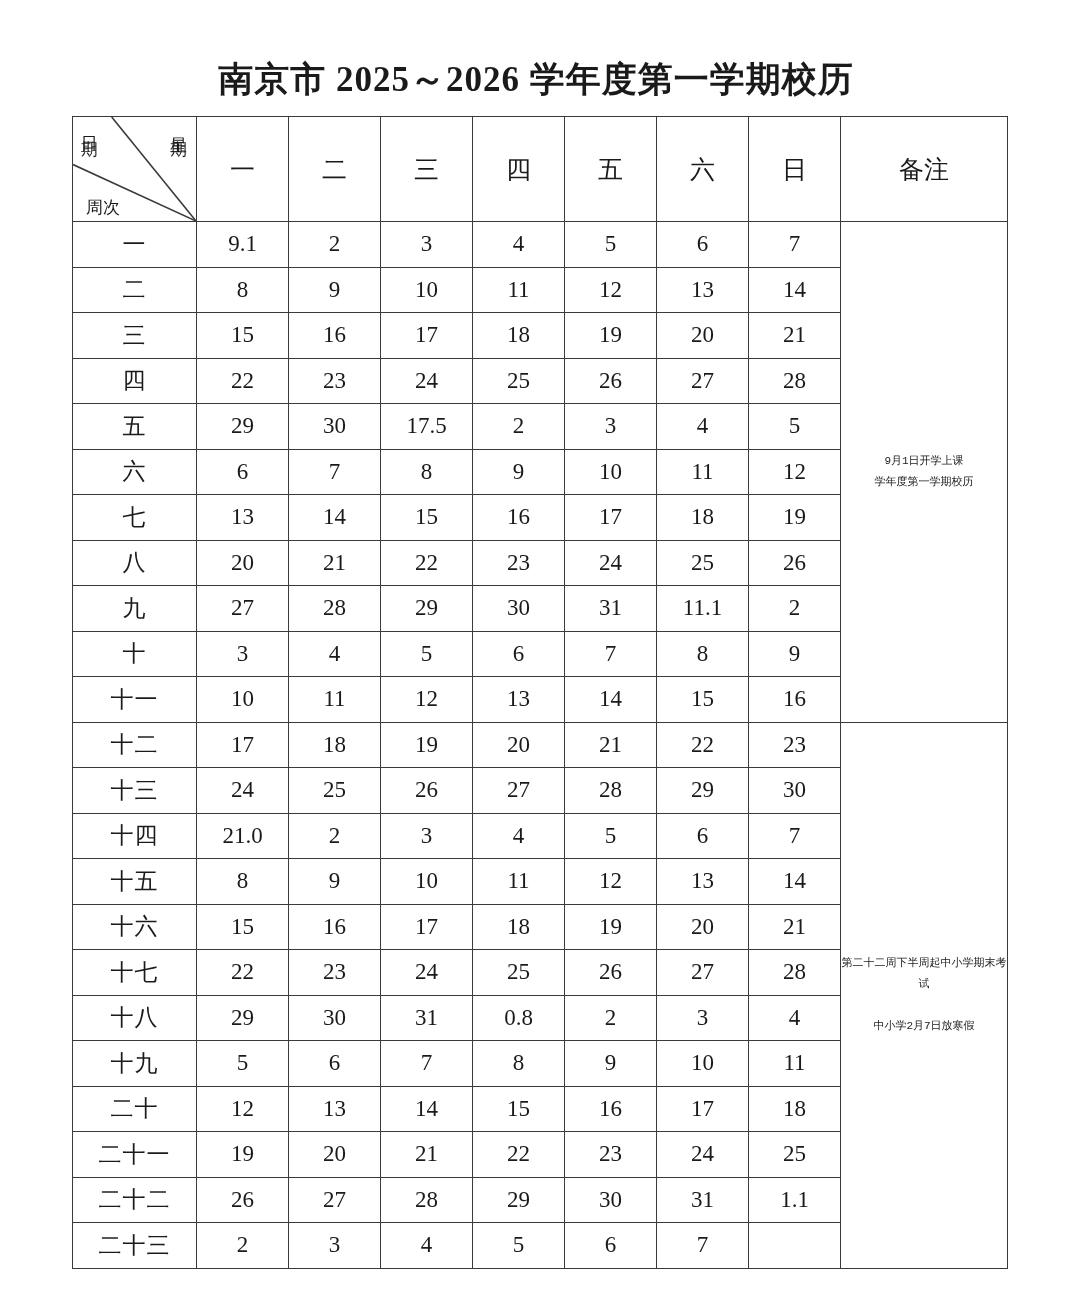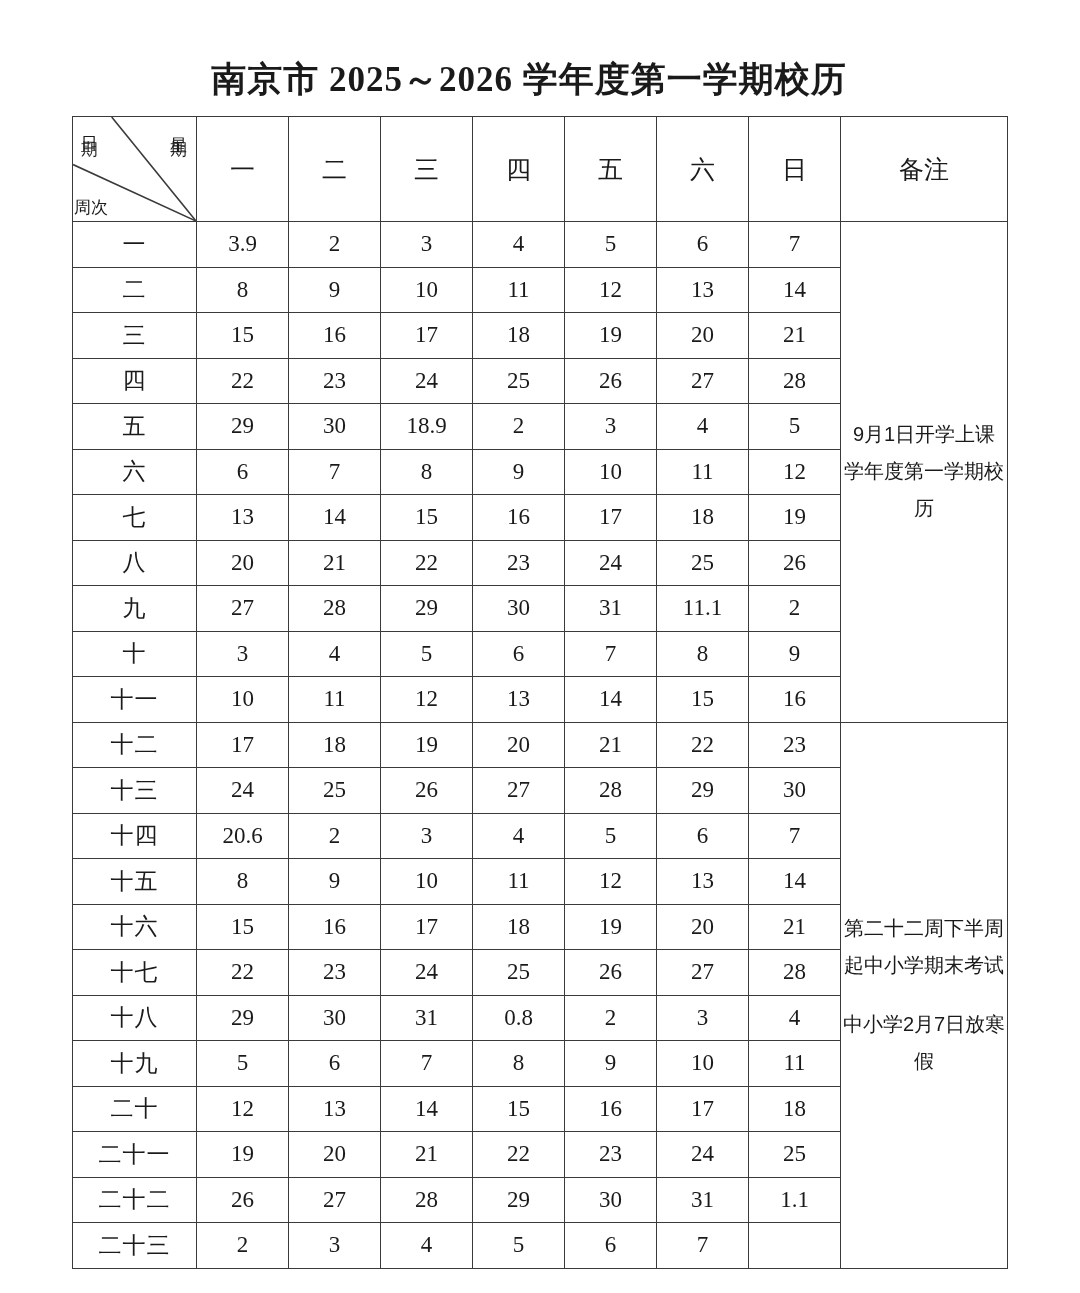--- a/index.html
+++ b/index.html
@@ -13,21 +13,21 @@
     height: 1293px;
     font-family: "Liberation Serif", "DejaVu Serif", serif;
     color: #1a1a1a;
     position: relative;
     overflow: hidden;
   }
 
   .page-title {
     position: absolute;
     top: 56px;
-    left: 1px;
+    left: 8px;
     width: 1056px;
     text-align: center;
     font-size: 35px;
     font-weight: bold;
     letter-spacing: 1px;
     font-family: "Liberation Serif", "DejaVu Serif", serif;
     white-space: nowrap;
   }
 
   .cal-wrap {
@@ -101,41 +101,41 @@
   }
   .lbl-dow {
     top: 6px;
     right: 9px;
     writing-mode: vertical-rl;
     text-orientation: upright;
     letter-spacing: 4px;
   }
   .lbl-week {
     bottom: 4px;
-    left: 1px;
+    left: 13px;
   }
 
   
   tr.data-row { height: 45.5px; }
   td.week-cell {
     font-size: 23px;
     font-family: "Liberation Serif", "DejaVu Serif", serif;
     letter-spacing: 1px;
   }
   td.day-cell {
     font-size: 23px;
     font-family: "Liberation Serif", "DejaVu Serif", serif;
   }
   td.remark-cell {
-    font-size: 20px;
+    font-size: 11px;
     line-height: 1.85;
     text-align: left;
     vertical-align: middle;
     padding: 4px 8px;
-    font-family: Liberation Sans, sans-serif;
+    font-family: Liberation Mono, monospace;
   }
   td.remark-cell p {
     margin: 0;
   }
   td.remark-cell p.gap {
     margin-top: 22px;
   }
 </style>
 </head>
 <body>
@@ -172,21 +172,21 @@
         <th class="dow-head">四</th>
         <th class="dow-head">五</th>
         <th class="dow-head">六</th>
         <th class="dow-head">日</th>
         <th class="remark-head">备注</th>
       </tr>
     </thead>
     <tbody id="calendar-body">
         <tr class="data-row">
           <td class="week-cell">一</td>
-          <td class="day-cell">3.9</td>
+          <td class="day-cell">9.1</td>
           <td class="day-cell">2</td>
           <td class="day-cell">3</td>
           <td class="day-cell">4</td>
           <td class="day-cell">5</td>
           <td class="day-cell">6</td>
           <td class="day-cell">7</td>
           <td class="remark-cell" rowspan="11">
             <p>9月1日开学上课</p>
             <p>学年度第一学期校历</p>
           </td>
@@ -218,21 +218,21 @@
           <td class="day-cell">24</td>
           <td class="day-cell">25</td>
           <td class="day-cell">26</td>
           <td class="day-cell">27</td>
           <td class="day-cell">28</td>
         </tr>
         <tr class="data-row">
           <td class="week-cell">五</td>
           <td class="day-cell">29</td>
           <td class="day-cell">30</td>
-          <td class="day-cell">18.9</td>
+          <td class="day-cell">17.5</td>
           <td class="day-cell">2</td>
           <td class="day-cell">3</td>
           <td class="day-cell">4</td>
           <td class="day-cell">5</td>
         </tr>
         <tr class="data-row">
           <td class="week-cell">六</td>
           <td class="day-cell">6</td>
           <td class="day-cell">7</td>
           <td class="day-cell">8</td>
@@ -310,21 +310,21 @@
           <td class="day-cell">24</td>
           <td class="day-cell">25</td>
           <td class="day-cell">26</td>
           <td class="day-cell">27</td>
           <td class="day-cell">28</td>
           <td class="day-cell">29</td>
           <td class="day-cell">30</td>
         </tr>
         <tr class="data-row">
           <td class="week-cell">十四</td>
-          <td class="day-cell">20.6</td>
+          <td class="day-cell">21.0</td>
           <td class="day-cell">2</td>
           <td class="day-cell">3</td>
           <td class="day-cell">4</td>
           <td class="day-cell">5</td>
           <td class="day-cell">6</td>
           <td class="day-cell">7</td>
         </tr>
         <tr class="data-row">
           <td class="week-cell">十五</td>
           <td class="day-cell">8</td>

